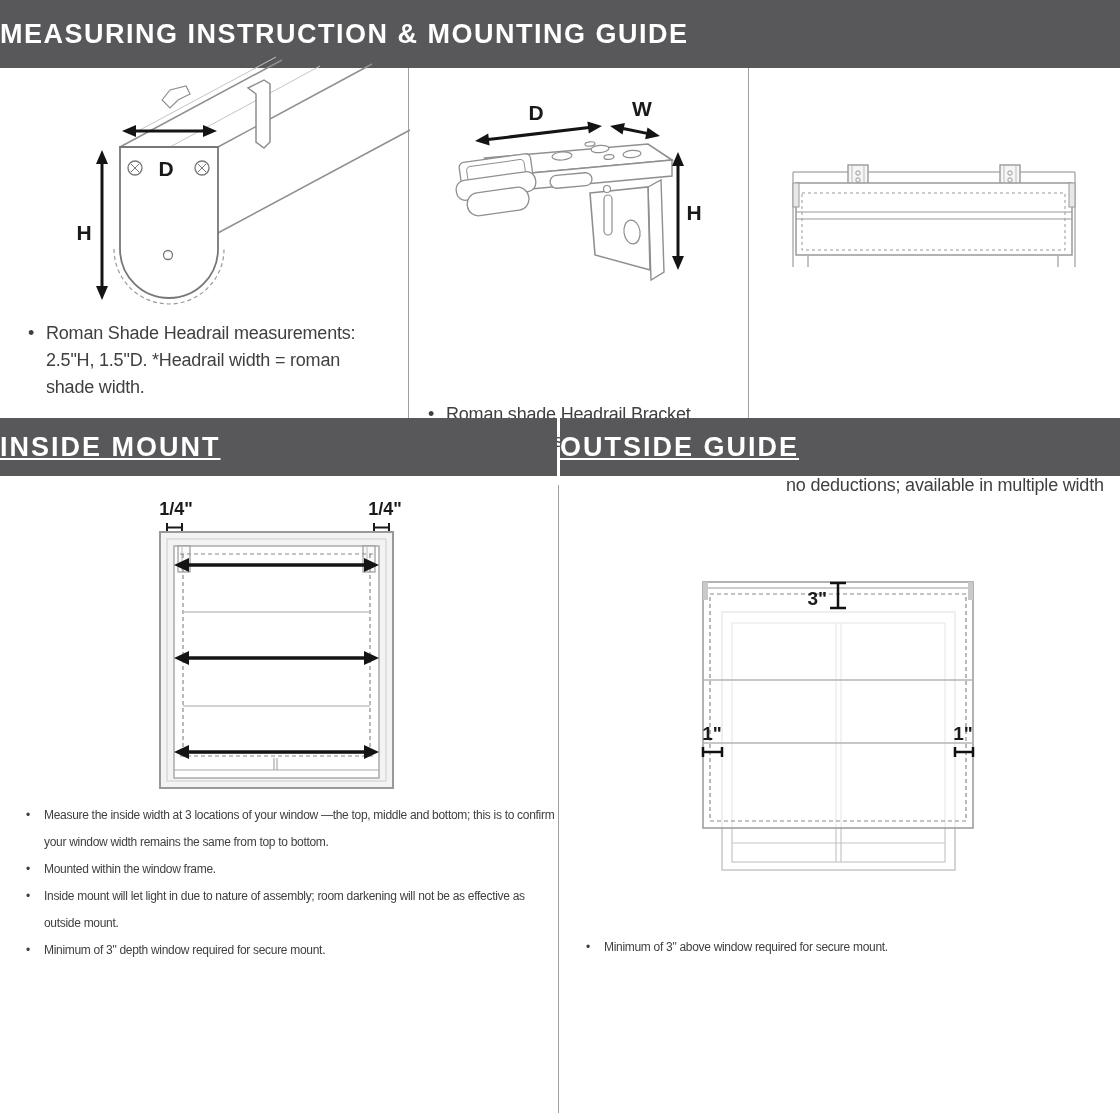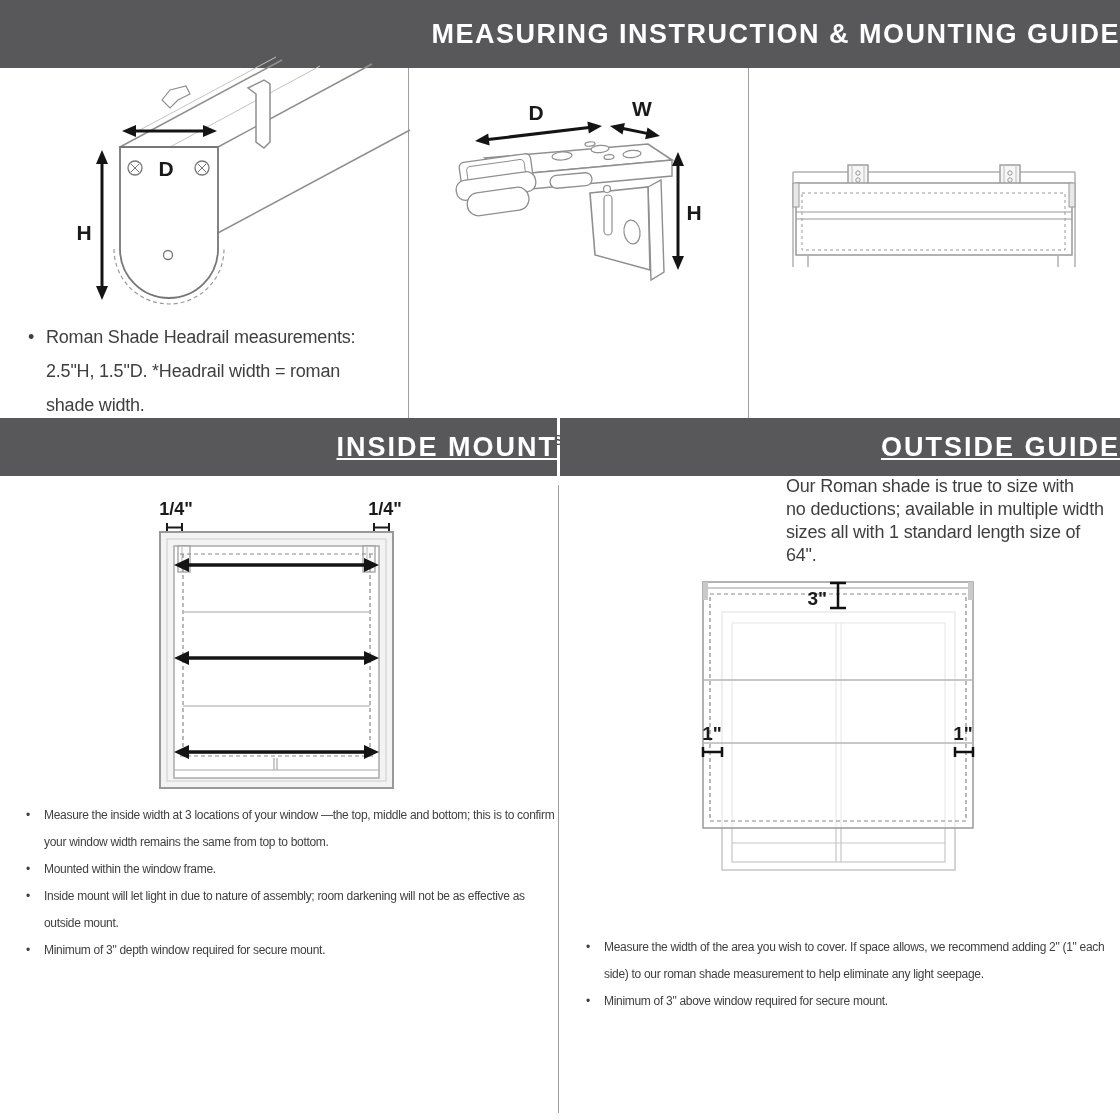--- a/index.html
+++ b/index.html
@@ -1,30 +1,30 @@
 <!DOCTYPE html>
 <html><head>
 <meta charset="utf-8">
 <style>
   * { margin:0; padding:0; box-sizing:border-box; }
   html,body { width:1120px; height:1120px; background:#fff; font-family:"Liberation Sans", sans-serif; }
   .stage { position:relative; width:1120px; height:1120px; overflow:hidden; background:#fff; color:#3f3f3f; }
 
-  .bar { position:absolute; background:#58585a; color:#fff; display:flex; align-items:center; justify-content:flex-end; font-weight:bold; }
+  .bar { position:absolute; background:#58585a; color:#fff; display:flex; align-items:center; justify-content:flex-start; font-weight:bold; }
   .main-bar { left:0; top:0; width:1120px; height:68px; font-size:27px; letter-spacing:1.5px; }
   .sec-bar { top:418px; height:58px; font-size:27px; letter-spacing:2px;text-decoration:underline; }
   .sec-bar.inside { left:0; width:557px; }
   .sec-bar.outside { left:560px; width:560px; }
 
   .vdiv { position:absolute; width:1px; background:#9f9f9f; }
   .vdiv.p1 { left:408px; top:68px; height:350px; }
   .vdiv.p2 { left:748px; top:68px; height:350px; }
   .vdiv.p3 { left:558px; top:485px; height:628px; }
 
-  .note { position:absolute; font-size:18px; line-height:34px; letter-spacing:-0.2px; color:#3f3f3f; }
+  .note { position:absolute; font-size:18px; line-height:27px; letter-spacing:-0.2px; color:#3f3f3f; }
   .bullet-item { position:relative; padding-left:18px; }
   .bullet-item::before { content:"\2022"; position:absolute; left:0; top:0; }
   .note3 { line-height:23px; }
   .block { display:block; }
 
   ul.blist { list-style:none; position:absolute; font-size:12px; line-height:27px; letter-spacing:-0.3px; color:#3f3f3f; }
   ul.blist li { position:relative; padding-left:18px; }
   ul.blist li::before { content:"\2022"; position:absolute; left:0; top:0; }
 
   svg { position:absolute; overflow:visible; }
@@ -125,20 +125,21 @@
     <text class="dim" x="234" y="48" font-size="21" text-anchor="middle">W</text>
 
     <g fill="#141414">
       <line x1="270" y1="96" x2="270" y2="190" stroke="#141414" stroke-width="3"></line>
       <polygon points="270,84 264,98 276,98"></polygon>
       <polygon points="270,202 264,188 276,188"></polygon>
     </g>
     <text class="dim" x="286" y="152" font-size="21" text-anchor="middle">H</text>
   </svg>
   <div class="note bullet-item" style="left:428px; top:320px; width:312px;">
+    <span class="block">Roman shade Headrail Bracket</span>
     <span class="block">measurements: 2.5"D, 1"H, 1"W.</span>
   </div>
 
   <svg style="left:748px; top:68px;" width="372" height="342" viewBox="0 0 372 342">
     <g stroke="#b0b0b0" stroke-width="1.5" fill="none">
       <path d="M45,104 H327"></path>
       <path d="M45,104 V199"></path>
       <path d="M327,104 V199"></path>
     </g>
 
@@ -159,23 +160,21 @@
 
     <rect x="48" y="115" width="276" height="72" fill="#fff" stroke="#999" stroke-width="1.5"></rect>
     <rect x="45" y="115" width="6" height="24" fill="#e8e8e8" stroke="#999" stroke-width="1"></rect>
     <rect x="321" y="115" width="6" height="24" fill="#e8e8e8" stroke="#999" stroke-width="1"></rect>
     <rect x="54" y="125" width="263" height="57" fill="none" stroke="#999" stroke-width="1" stroke-dasharray="3,3"></rect>
     <path d="M48,144 H324 M48,151 H324" stroke="#999" stroke-width="1.2" fill="none"></path>
     <path d="M60,187 V199 M310,187 V199" stroke="#b0b0b0" stroke-width="1.5" fill="none"></path>
   </svg>
   <div class="note note3 bullet-item" style="left:768px; top:316px; width:336px;">
     <span class="block">IMPORTANT NOTE:</span>
-    <span class="block">Our Roman shade is true to size with</span>
     <span class="block">no deductions; available in multiple width</span>
-    <span class="block">sizes all with 1 standard length size of 64".</span>
   </div>
 
   <div class="bar sec-bar inside">
     <span>INSIDE MOUNT</span>
   </div>
   <div class="bar sec-bar outside">
     <span>OUTSIDE GUIDE</span>
   </div>
   <div class="vdiv p3"></div>
 
@@ -253,17 +252,16 @@
   </svg>
 
   <ul class="blist" style="left:26px; top:802px; width:538px;">
     <li>Measure the inside width at 3 locations of your window —the top, middle and bottom; this is to confirm your window width remains the same from top to bottom.</li>
     <li>Mounted within the window frame.</li>
     <li>Inside mount will let light in due to nature of assembly; room darkening will not be as effective as outside mount.</li>
     <li>Minimum of 3" depth window required for secure mount.</li>
   </ul>
 
   <ul class="blist" style="left:586px; top:934px; width:528px;">
-    <li>Measure the width of the area you wish to cover. If space allows, we recommend adding 2" (1" each side) to our roman shade measurement to help eliminate any light seepage.</li>
     <li>Minimum of 3" above window required for secure mount.</li>
   </ul>
 
 </div>
 
 </body></html>

